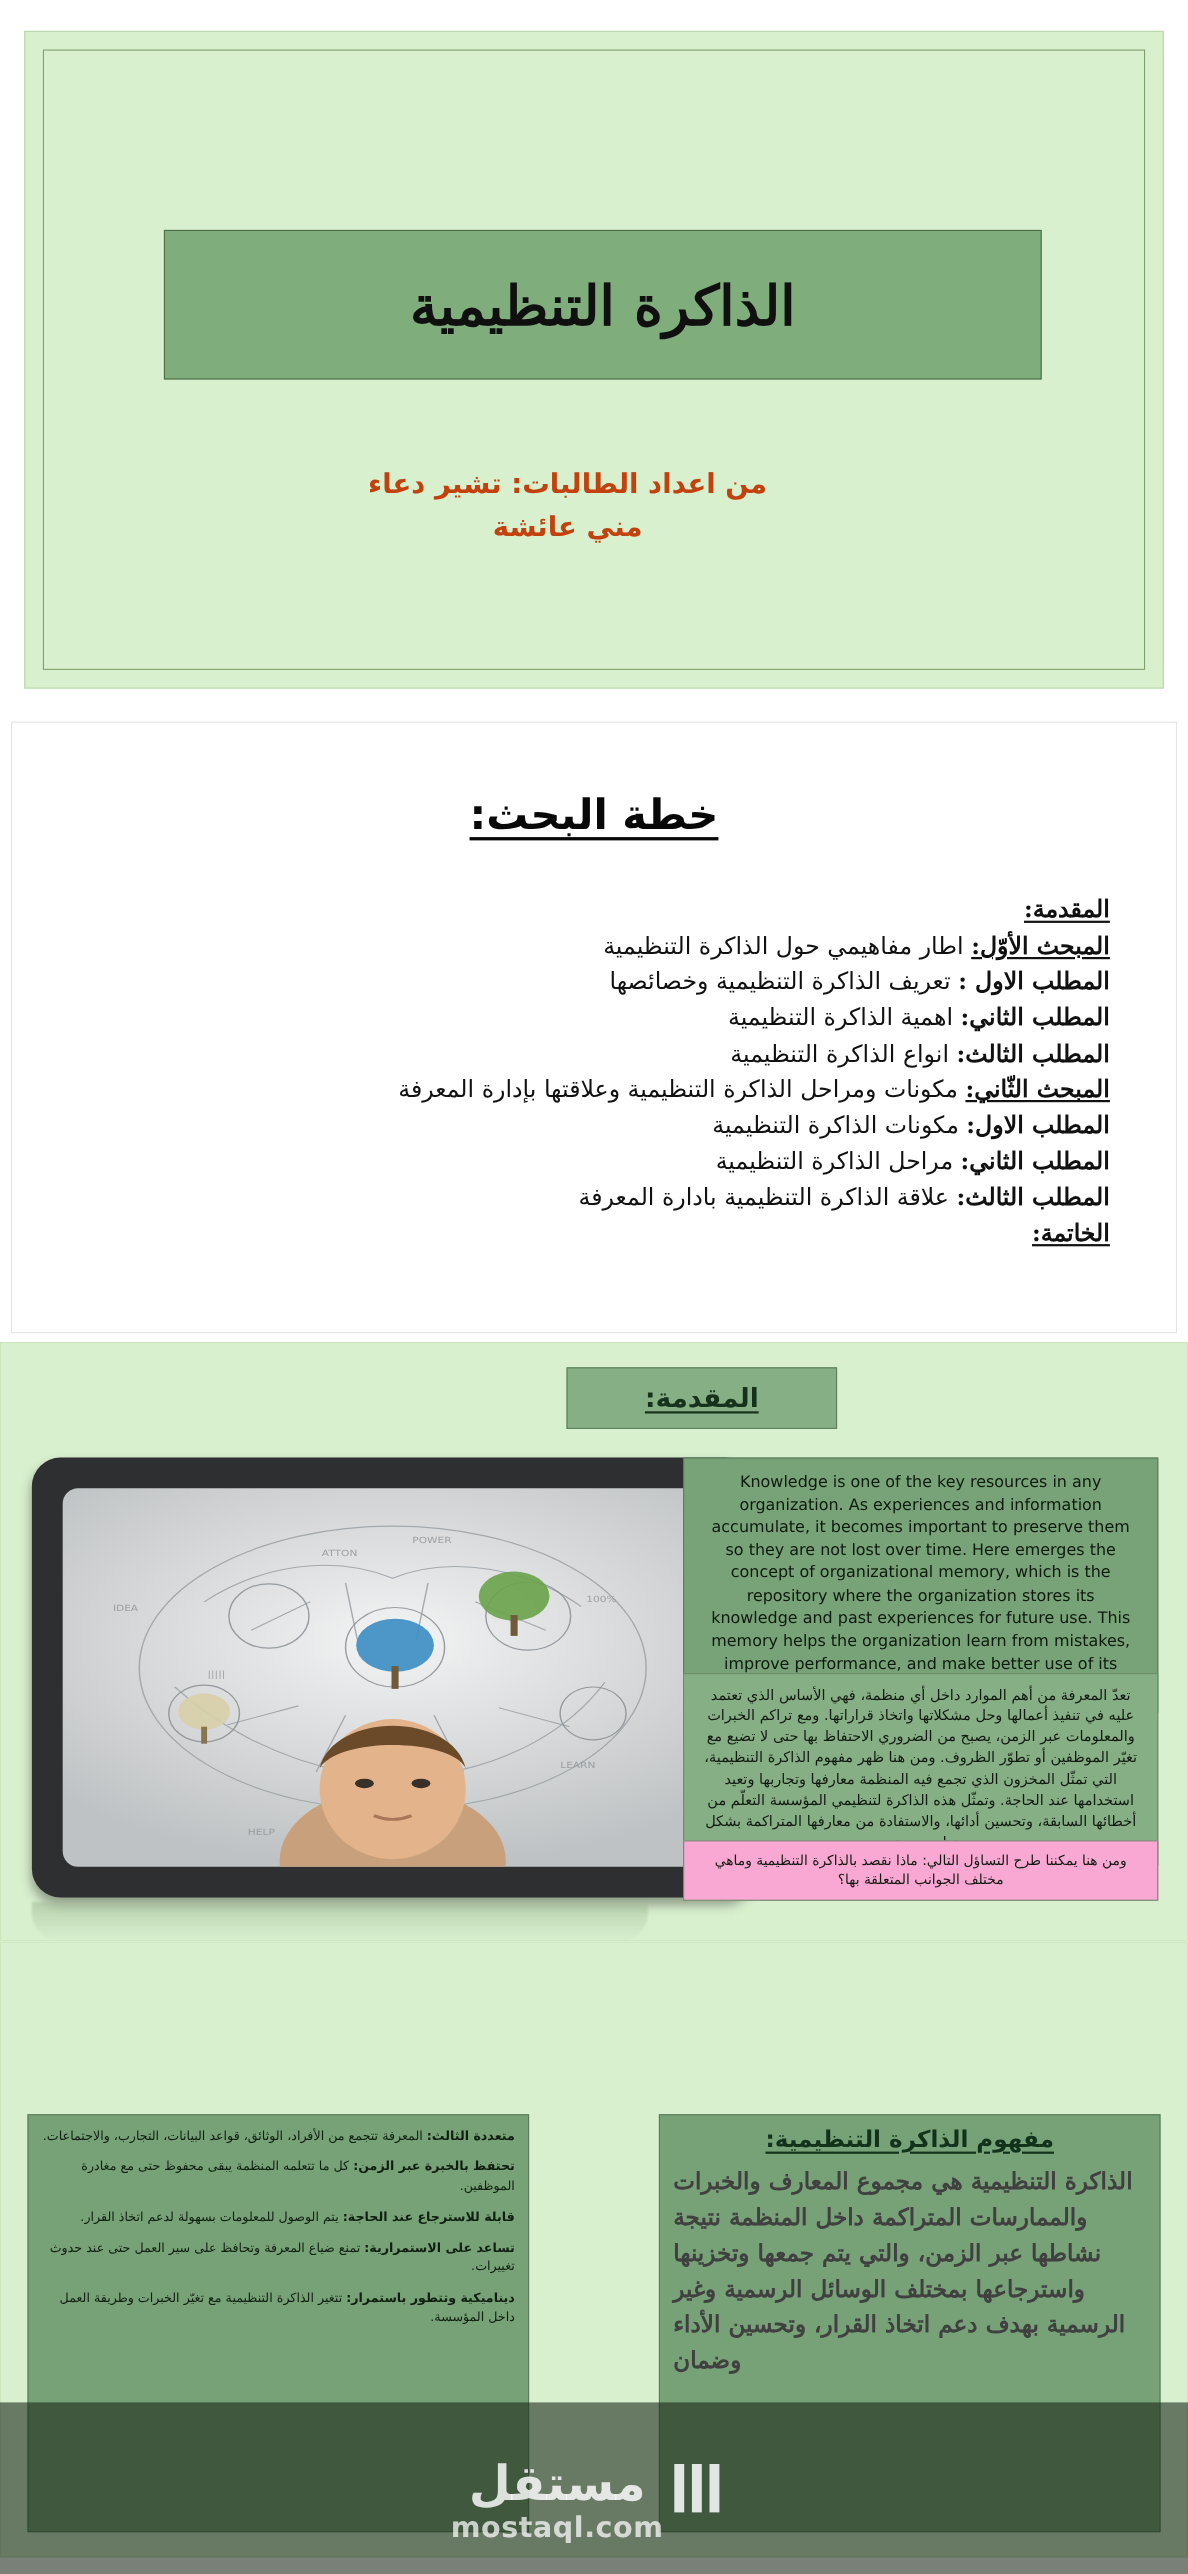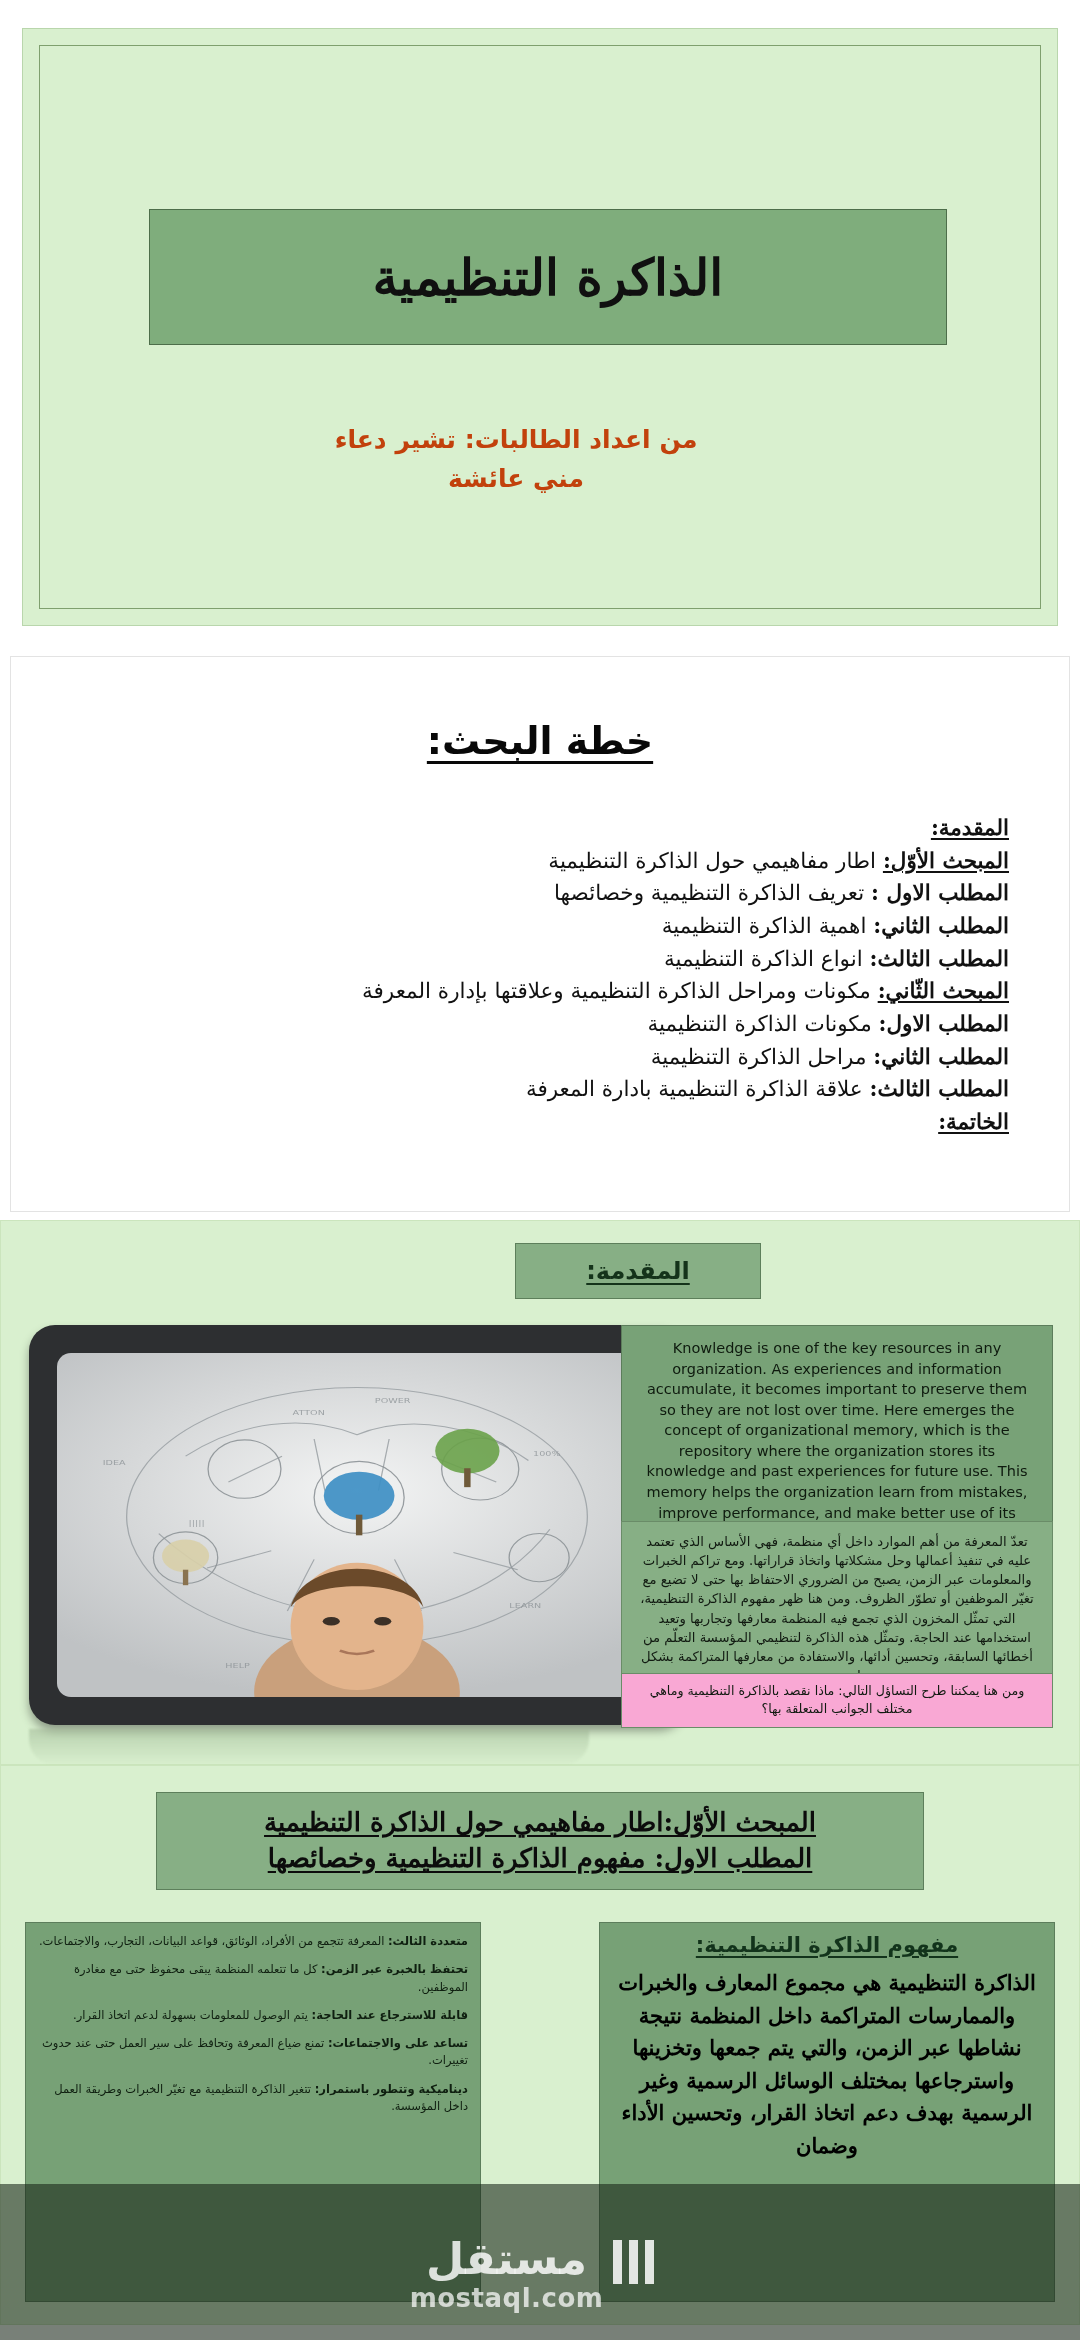--- a/index.html
+++ b/index.html
@@ -175,23 +175,23 @@
   .s4-col.right { right: 24px; }
   .s4-col.left  { left: 24px; }
   .s4-col h4 {
     direction: rtl; text-align: center;
     font-family: "DejaVu Sans", sans-serif;
     font-weight: 700; font-size: 21px; color: #12331b;
     text-decoration: underline; text-underline-offset: 4px;
     margin-bottom: 10px;
   }
   .s4-col .body-big {
-    direction: rtl; text-align: center;
+    direction: rtl; text-align: left;
     font-family: "DejaVu Serif", "Liberation Serif", serif;
-    font-weight: 700; font-size: 21px; color: #000000; line-height: 1.55;
+    font-weight: 700; font-size: 21px; color: #404040; line-height: 1.55;
   }
   .s4-col .body-small p {
     direction: rtl; text-align: right;
     font-family: "DejaVu Sans", sans-serif;
     font-size: 11.5px; color: #0f1f10; line-height: 1.5;
     margin-bottom: 11px;
   }
   .s4-col .body-small b { font-weight: 700; }
 
   
@@ -327,36 +327,32 @@
       <div class="s3-reflect"></div>
 
       <div class="s3-en">Knowledge is one of the key resources in any organization. As experiences and information accumulate, it becomes important to preserve them so they are not lost over time. Here emerges the concept of organizational memory, which is the repository where the organization stores its knowledge and past experiences for future use. This memory helps the organization learn from mistakes, improve performance, and make better use of its accumulated knowledge.</div>
       <div class="s3-ar1">تعدّ المعرفة من أهم الموارد داخل أي منظمة، فهي الأساس الذي تعتمد عليه في تنفيذ أعمالها وحل مشكلاتها واتخاذ قراراتها. ومع تراكم الخبرات والمعلومات عبر الزمن، يصبح من الضروري الاحتفاظ بها حتى لا تضيع مع تغيّر الموظفين أو تطوّر الظروف. ومن هنا ظهر مفهوم الذاكرة التنظيمية، التي تمثّل المخزون الذي تجمع فيه المنظمة معارفها وتجاربها وتعيد استخدامها عند الحاجة. وتمثّل هذه الذاكرة لتنظيمي المؤسسة التعلّم من أخطائها السابقة، وتحسين أدائها، والاستفادة من معارفها المتراكمة بشكل منظم ومستمر.</div>
       <div class="s3-ar2">ومن هنا يمكننا طرح التساؤل التالي: ماذا نقصد بالذاكرة التنظيمية وماهي مختلف الجوانب المتعلقة بها؟</div>
     </div>
   </div>
 
   <div class="slide s4">
     <div class="s4-inner">
-      <div class="s4-titlebox">
-        <div class="u">المبحث الأوّل:اطار مفاهيمي حول الذاكرة التنظيمية</div>
-        <div class="u">المطلب الاول: مفهوم الذاكرة التنظيمية وخصائصها</div>
-      </div>
 
       <div class="s4-col right">
         <h4>مفهوم الذاكرة التنظيمية:</h4>
         <div class="body-big">الذاكرة التنظيمية هي مجموع المعارف والخبرات والممارسات المتراكمة داخل المنظمة نتيجة نشاطها عبر الزمن، والتي يتم جمعها وتخزينها واسترجاعها بمختلف الوسائل الرسمية وغير الرسمية بهدف دعم اتخاذ القرار، وتحسين الأداء وضمان</div>
       </div>
 
       <div class="s4-col left">
         <div class="body-small" id="char-list">
             <p><b>متعددة الثالث:</b><span> المعرفة تتجمع من الأفراد، الوثائق، قواعد البيانات، التجارب، والاجتماعات.</span></p>
             <p><b>تحتفظ بالخبرة عبر الزمن:</b><span> كل ما تتعلمه المنظمة يبقى محفوظ حتى مع مغادرة الموظفين.</span></p>
             <p><b>قابلة للاسترجاع عند الحاجة:</b><span> يتم الوصول للمعلومات بسهولة لدعم اتخاذ القرار.</span></p>
-            <p><b>تساعد على والاجتماعات:</b><span> تمنع ضياع المعرفة وتحافظ على سير العمل حتى عند حدوث تغييرات.</span></p>
+            <p><b>تساعد على الاستمرارية:</b><span> تمنع ضياع المعرفة وتحافظ على سير العمل حتى عند حدوث تغييرات.</span></p>
             <p><b>ديناميكية وتتطور باستمرار:</b><span> تتغير الذاكرة التنظيمية مع تغيّر الخبرات وطريقة العمل داخل المؤسسة.</span></p>
           </div>
       </div>
     </div>
   </div>
 
   <div class="wm">
     <div class="wm-bars">
         <i></i>
         <i></i>

